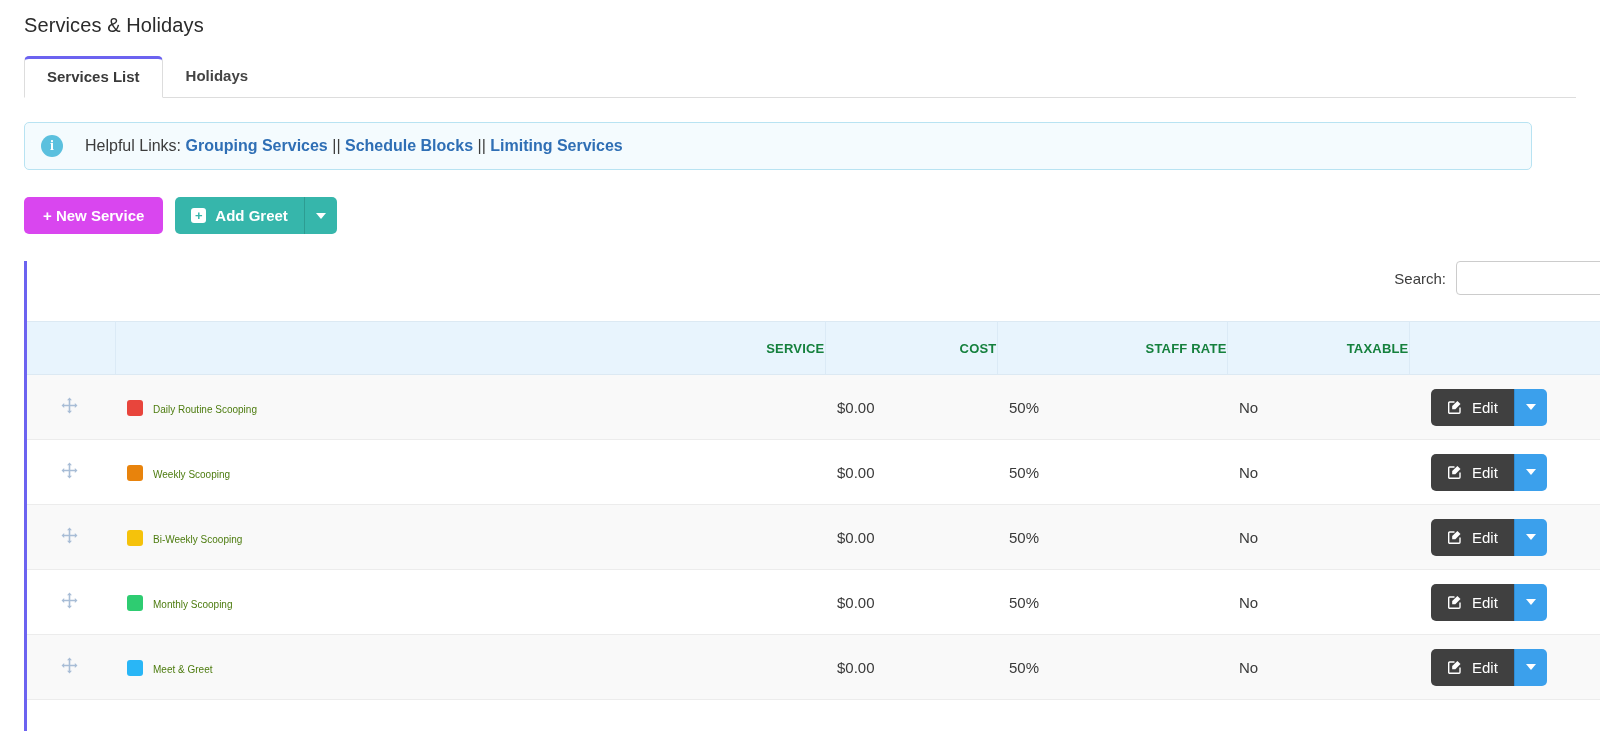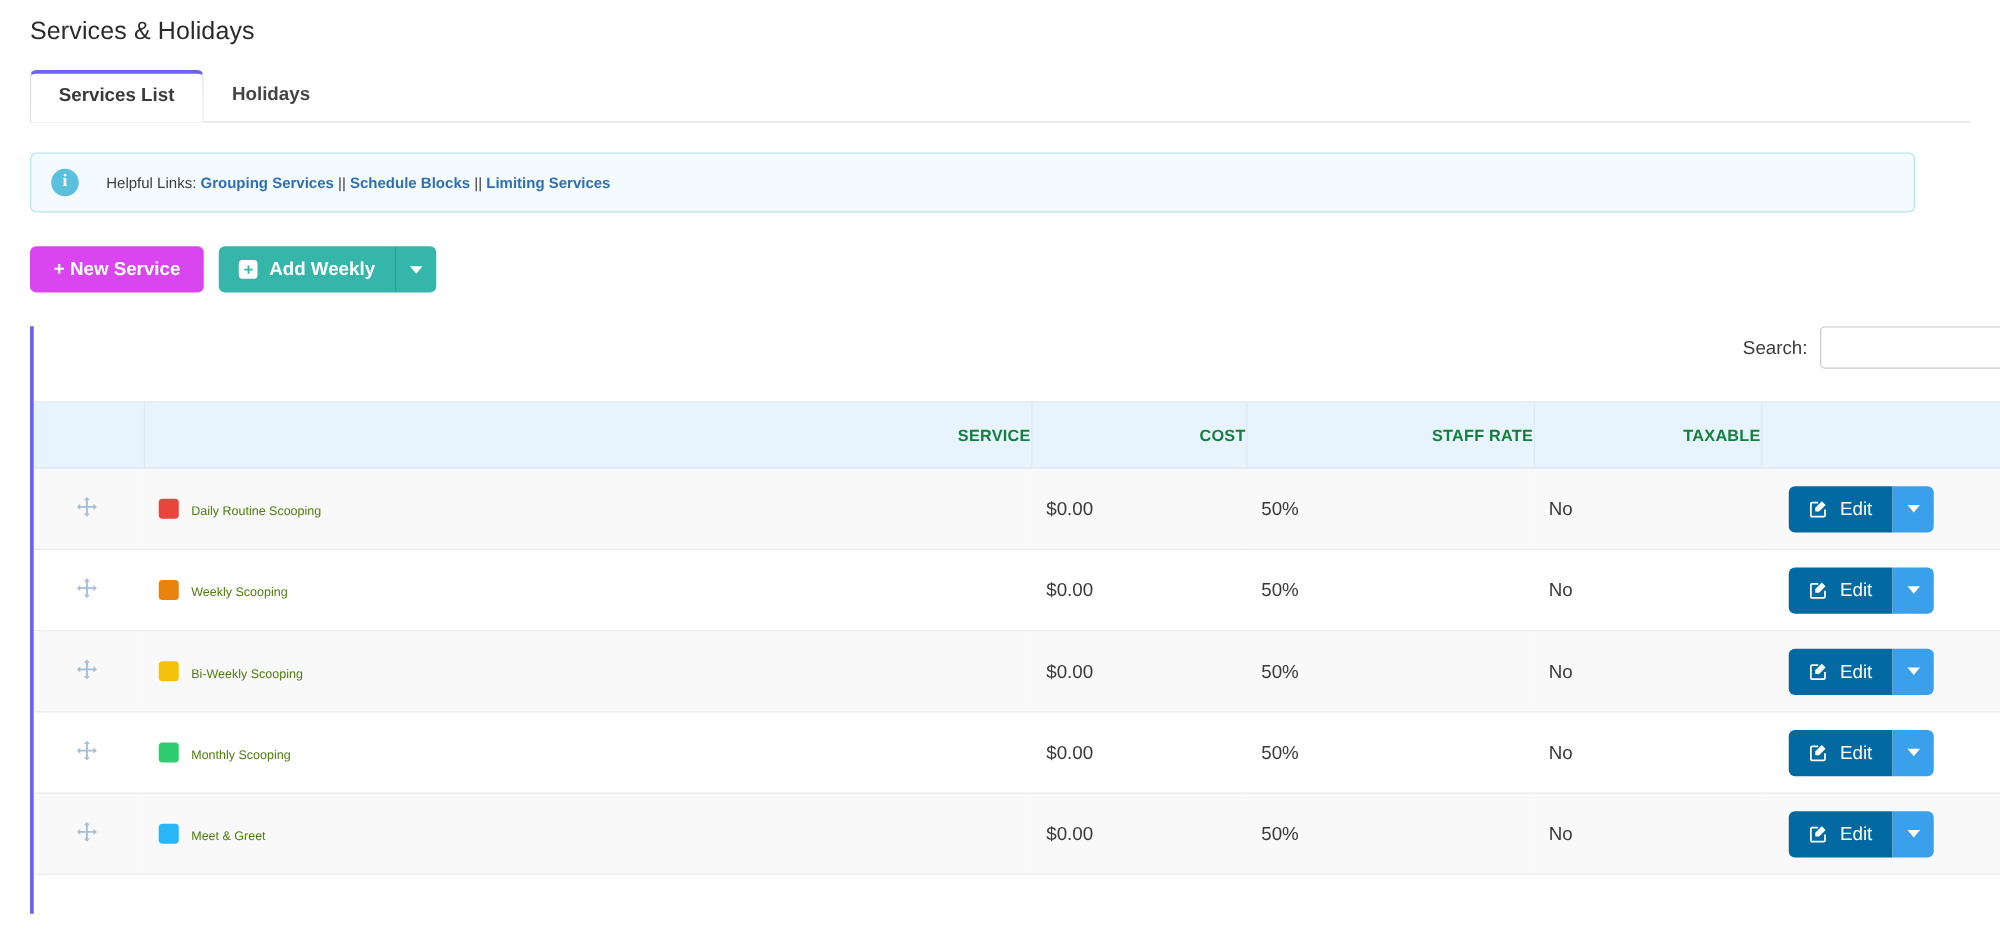--- a/index.html
+++ b/index.html
@@ -75,21 +75,21 @@
     color: #ffffff;
     font-size: 14px;
     font-weight: bold;
     font-family: "Liberation Serif", serif;
     display: flex; align-items: center; justify-content: center;
     flex: 0 0 auto;
     line-height: 1;
   }
   .info-text {
     margin-left: 22px;
-    font-size: 12px;
+    font-size: 16px;
     color: #3c3c3c;
   }
   .info-text .lnk {
     color: #2f6fb5;
     font-weight: bold;
     text-decoration: none;
     cursor: pointer;
   }
   .info-text .sep { color: #3c3c3c; font-weight: normal; }
 
@@ -234,21 +234,21 @@
     display: inline-block;
     width: 16px; height: 16px;
     border-radius: 3px;
     vertical-align: -3px;
     margin-right: 10px;
   }
   .svc-name { font-size: 10px; color: #4d7c0f; }
 
   .edit-split { display: flex; align-items: stretch; margin-left: 10px; }
   .btn-edit {
-    background: #0369a1;
+    background: #404040;
     height: 37px;
     padding: 0 16px;
     border-radius: 5px 0 0 5px;
     color: #ffffff;
     font-size: 15px;
     display: flex; align-items: center; gap: 9px;
     cursor: pointer;
     border: none;
     font-family: "Liberation Sans", sans-serif;
   }
@@ -289,21 +289,21 @@
       <span class="sep">||</span>
       <a class="lnk">Limiting Services</a>
     </div>
   </div>
 
   <div class="actions">
     <button class="btn btn-new">+ New Service</button>
     <div class="split">
       <button class="btn btn-group-main">
         <span class="plus-sq">+</span>
-        <span>Add Weekly</span>
+        <span>Add Greet</span>
       </button>
       <div class="btn-group-caret">
         <span class="caret"></span>
       </div>
     </div>
   </div>
 
   <div class="card">
     <div class="card-top">
       <div class="search-wrap">

